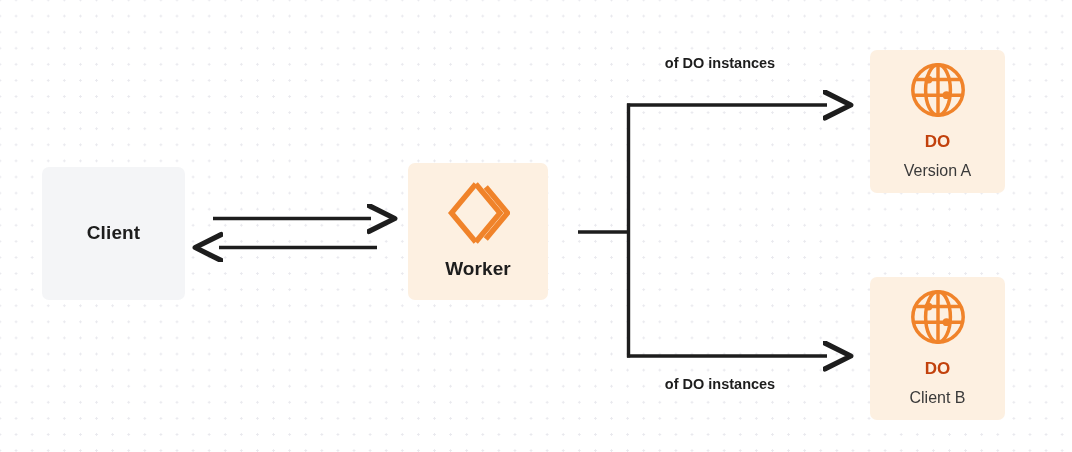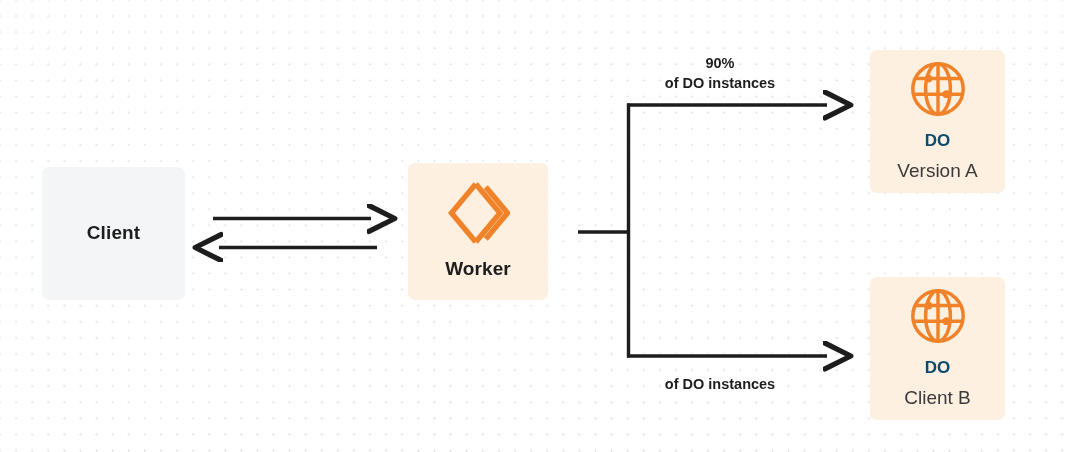--- a/index.html
+++ b/index.html
@@ -63,25 +63,25 @@
   .node-title {
     font-size: 19px;
     font-weight: bold;
     color: #1d1d1d;
     letter-spacing: 0.1px;
     line-height: 1.2;
   }
   .node-title-sm {
     font-size: 17px;
     font-weight: bold;
-    color: #0c4a6e;
+    color: #c2410c;
     line-height: 1.25;
   }
   .node-sub {
-    font-size: 19px;
+    font-size: 16px;
     font-weight: 400;
     color: #3a3a3a;
     line-height: 1.3;
     margin-top: 8px;
   }
 
   .worker-icon {
     width: 64px;
     height: 62px;
     margin-bottom: 14px;
@@ -199,21 +199,20 @@
         </g>
         <circle cx="19.5" cy="18.6" r="3.9" fill="#f0832a"></circle>
         <circle cx="37.5" cy="34.2" r="3.9" fill="#f0832a"></circle>
       </svg>
     </span>
     <span class="node-title-sm">DO</span>
     <span class="node-sub">Client B</span>
   </div>
 
   <div class="edge-label edge-label-top">
-    <div>90%</div>
     <div>of DO instances</div>
   </div>
 
   <div class="edge-label edge-label-bottom">
     <div>of DO instances</div>
   </div>
 
 </div>
 
 </body></html>

